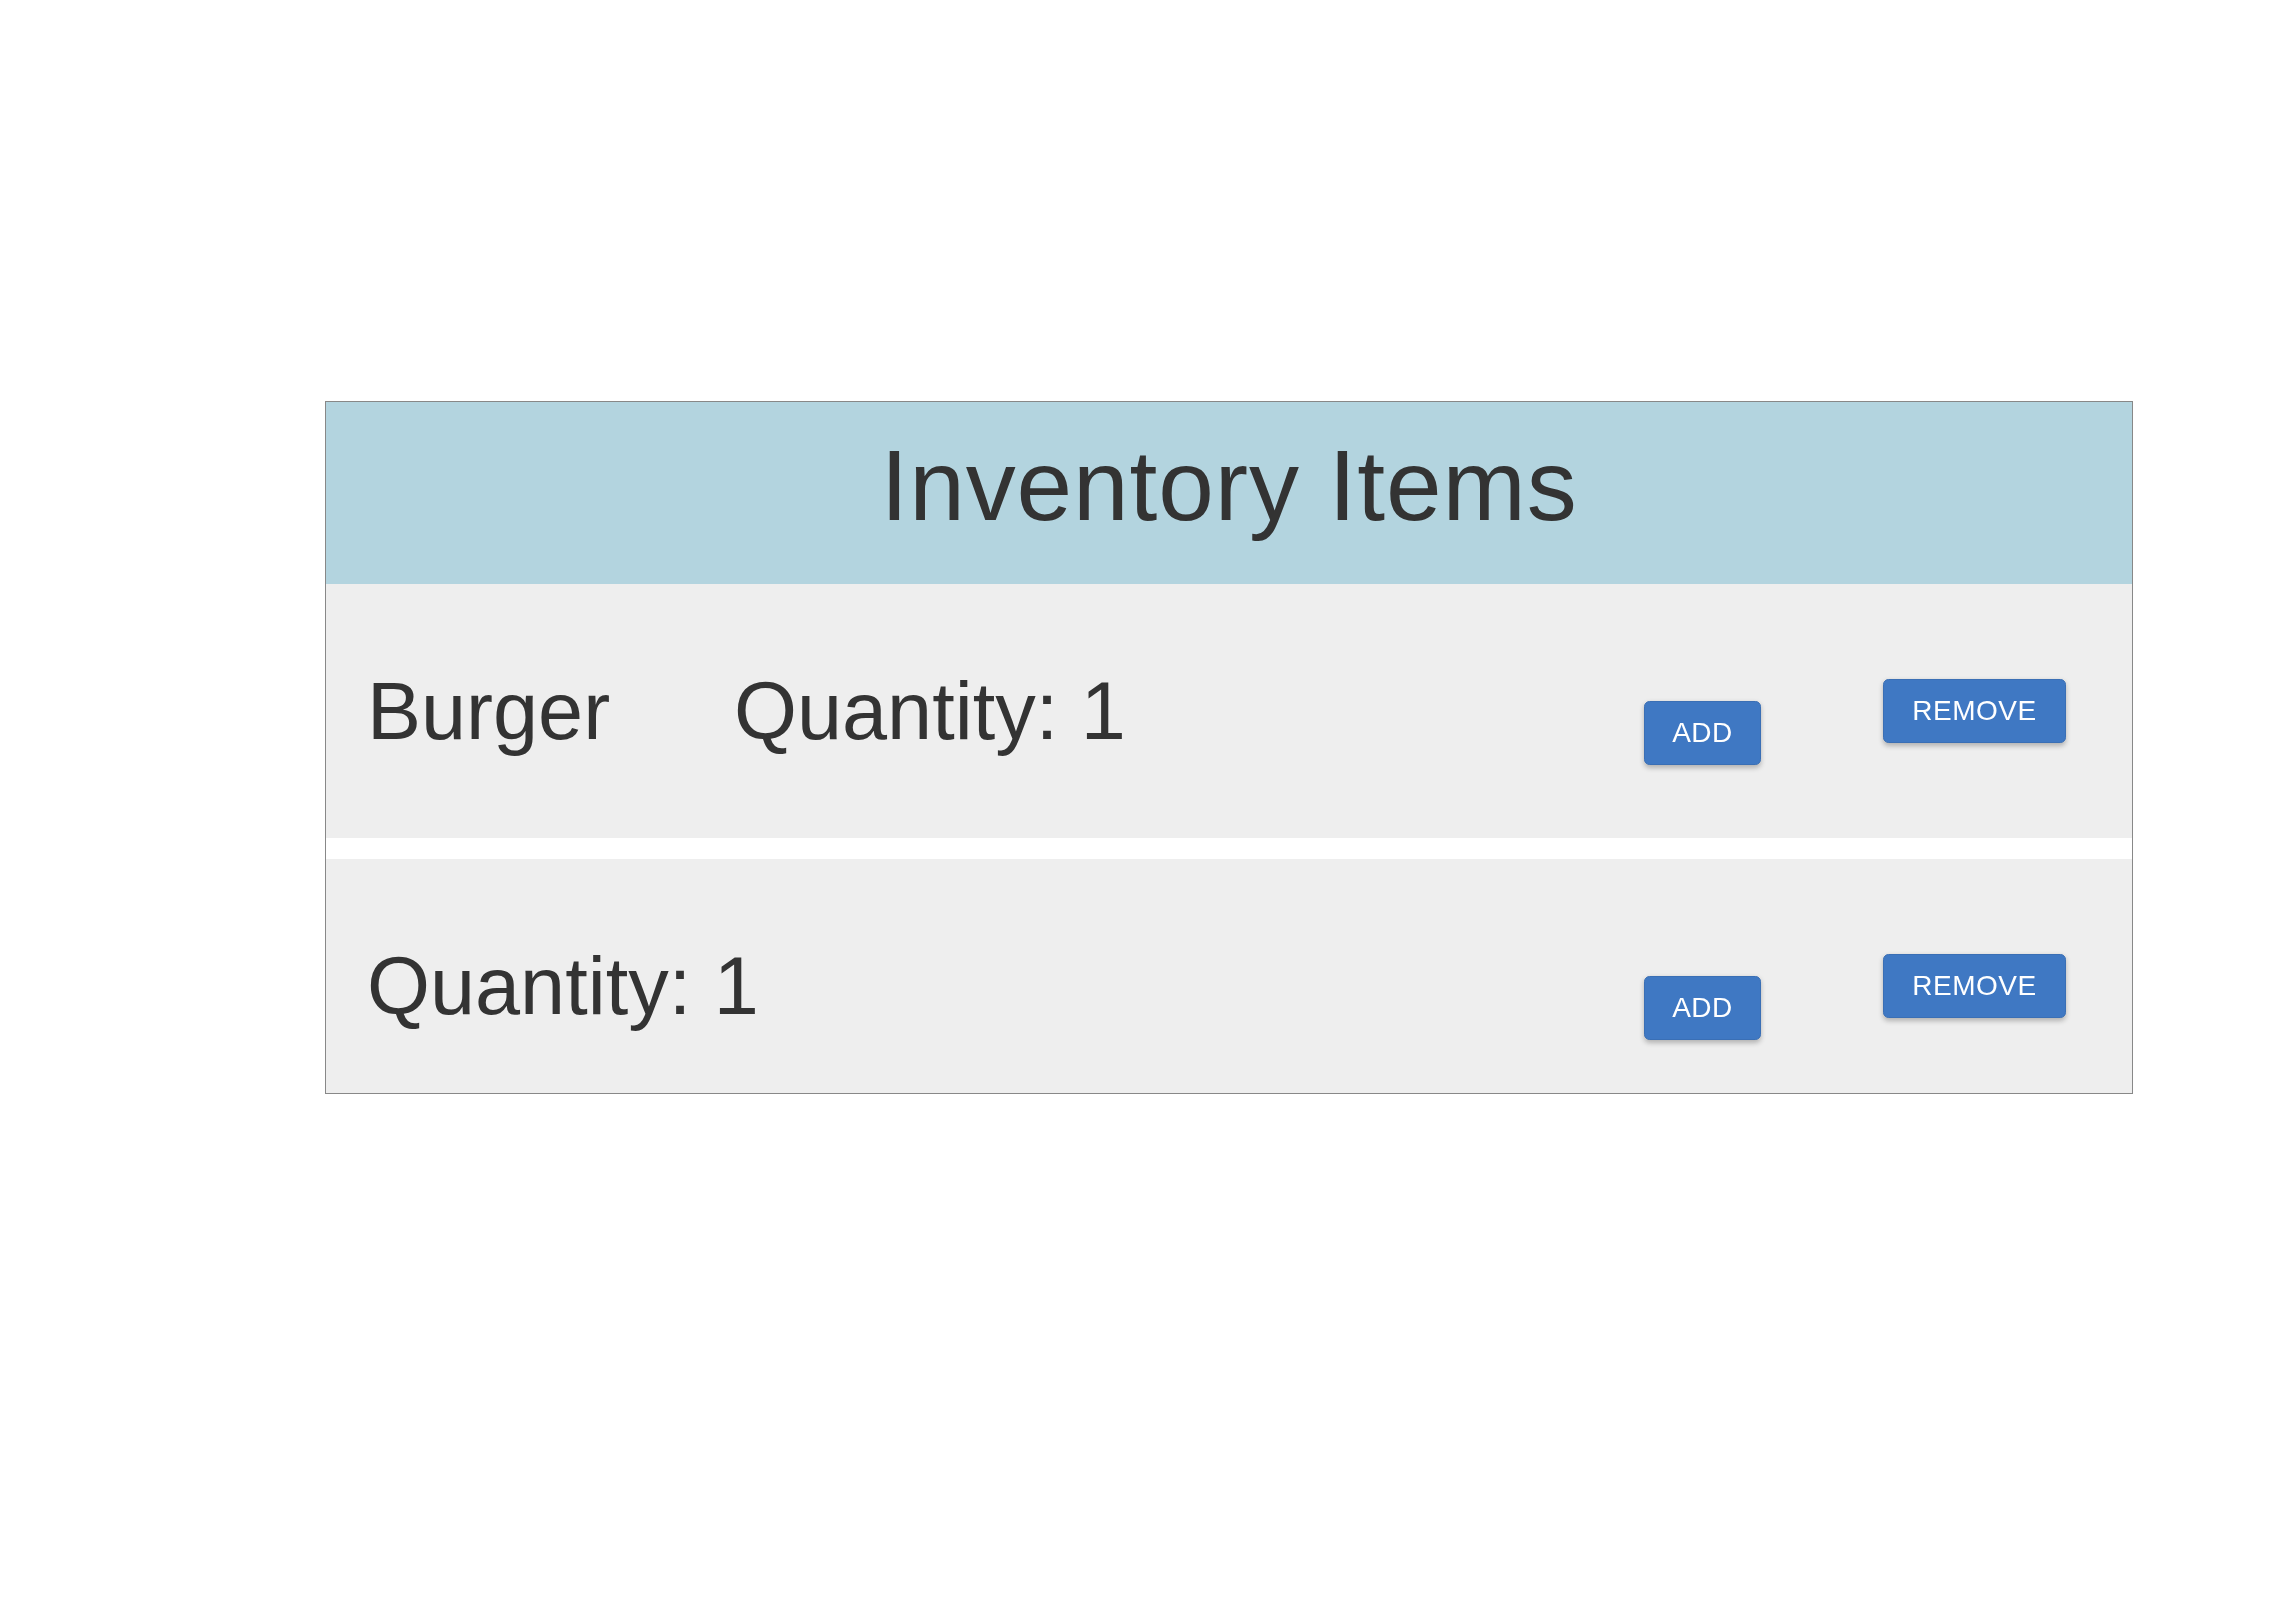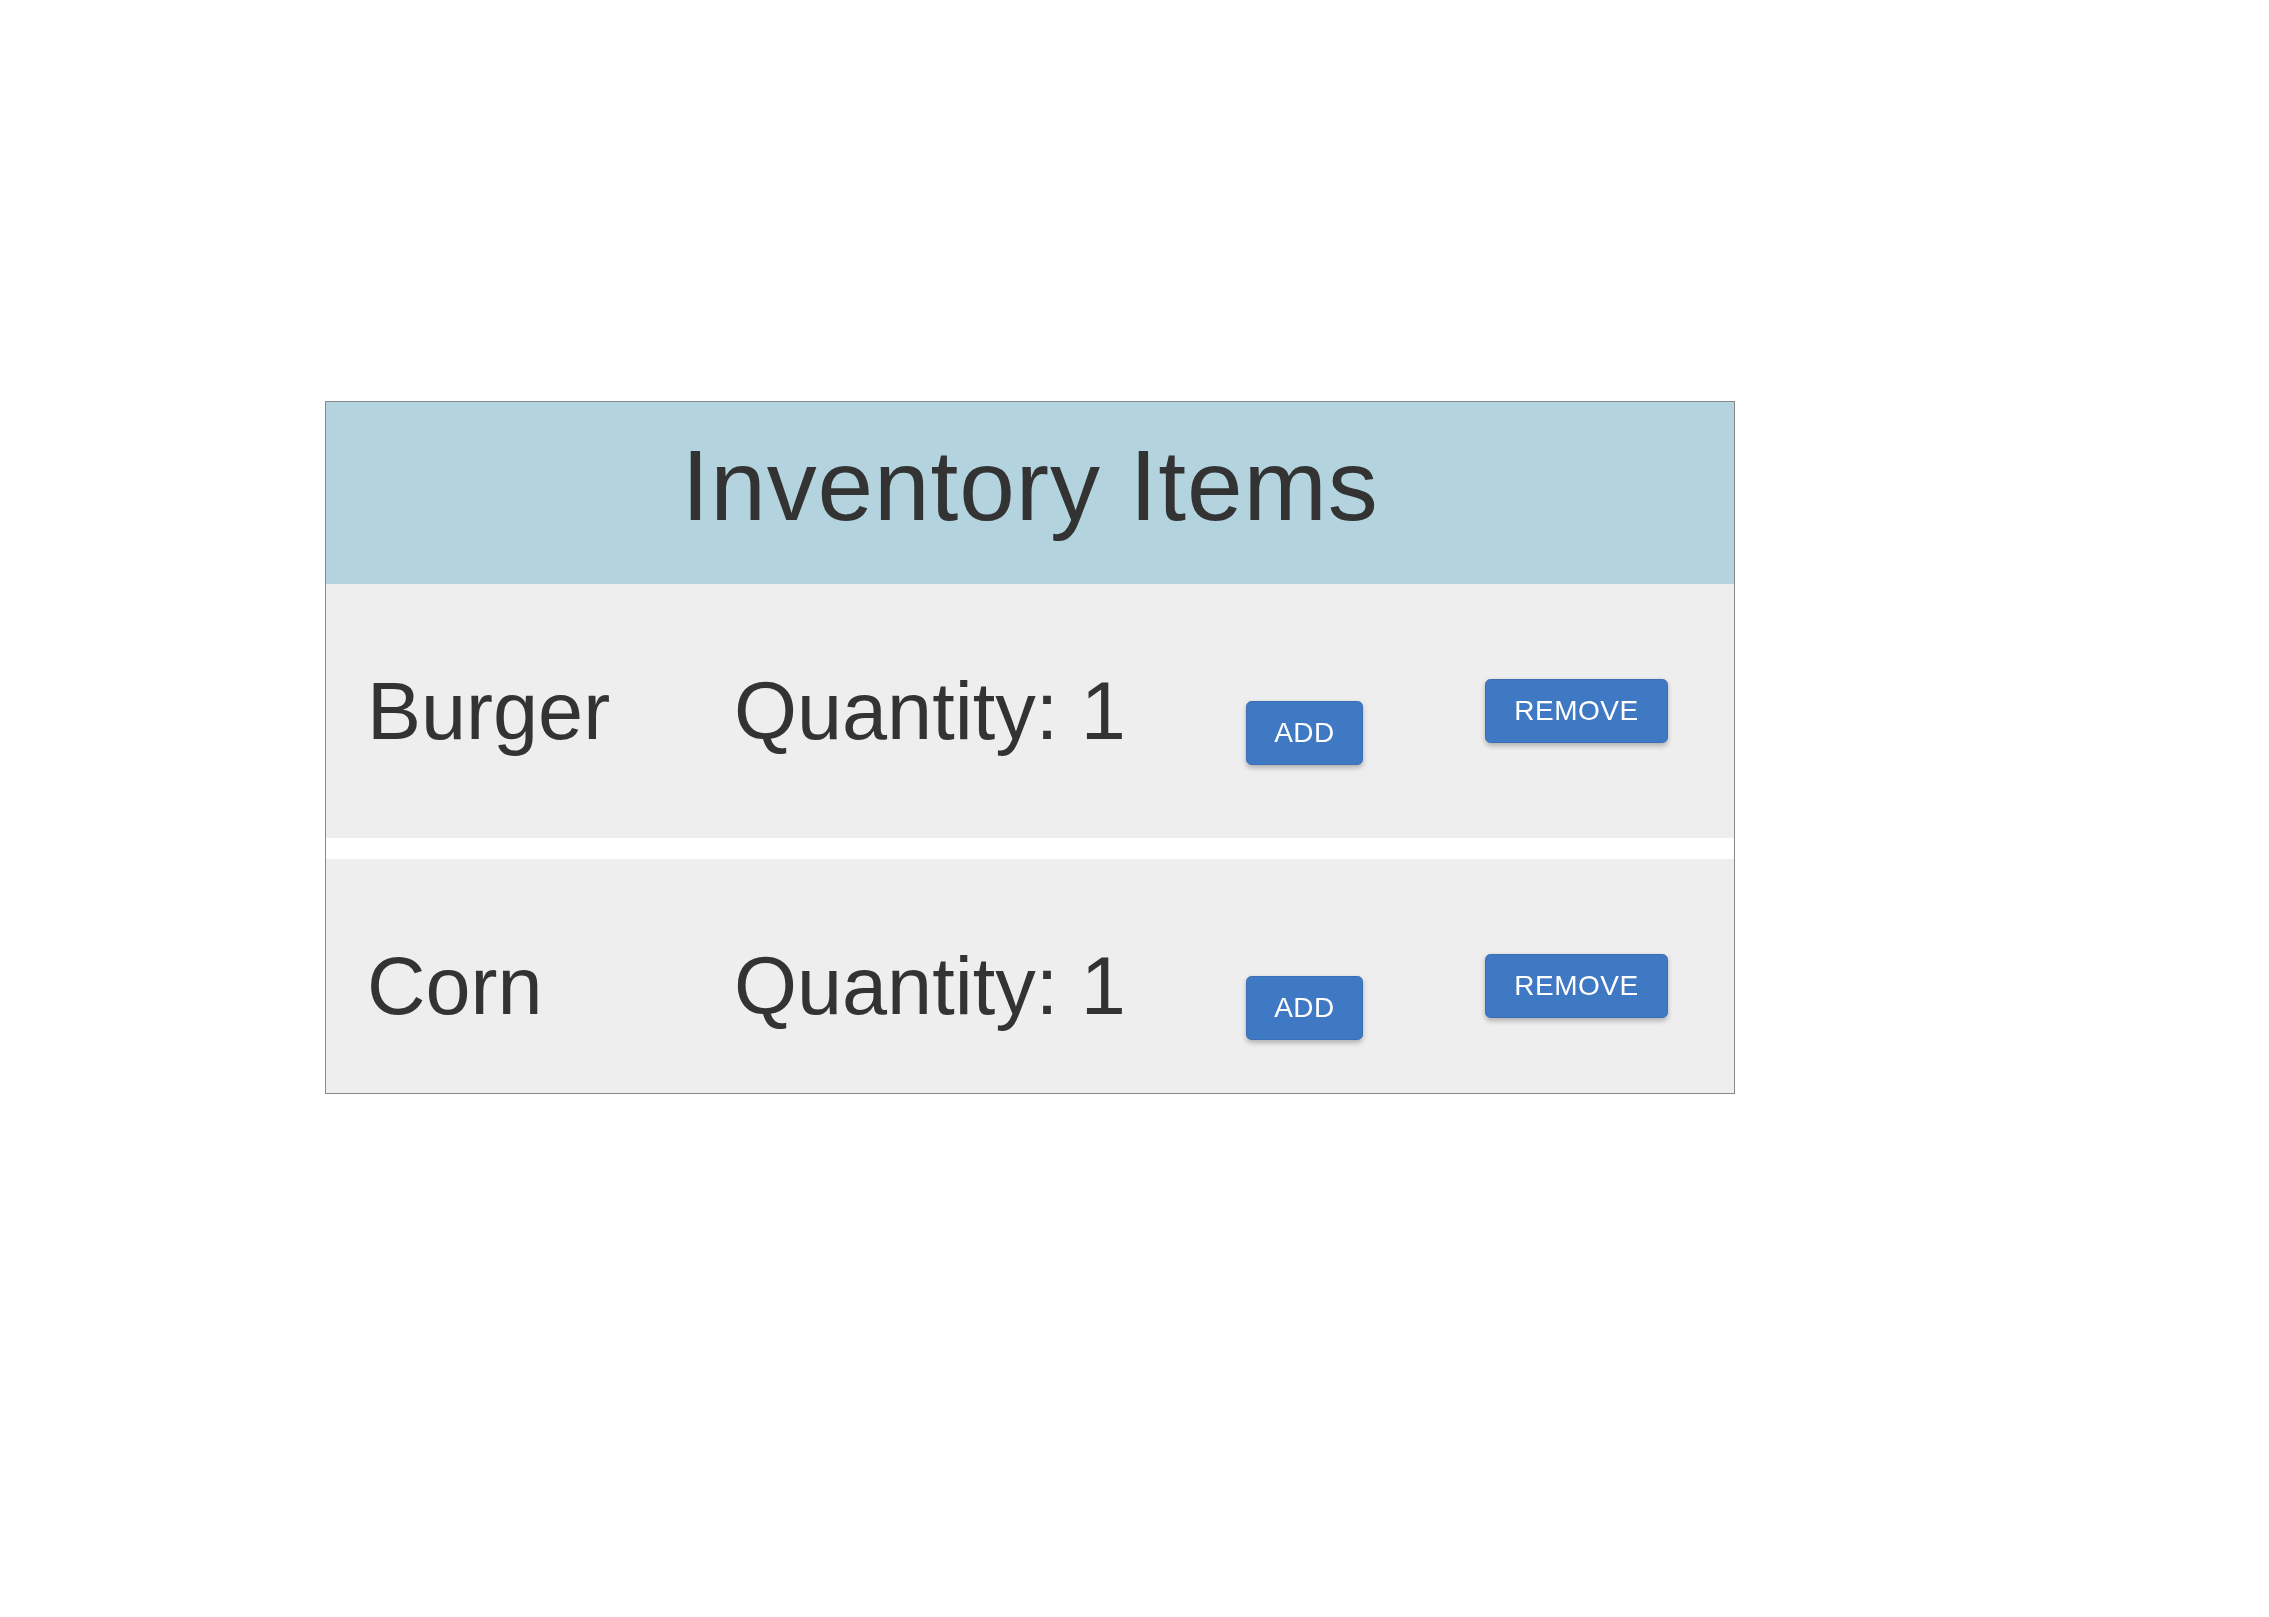--- a/index.html
+++ b/index.html
@@ -29,21 +29,21 @@
       border-radius: 5.6px;
       padding: 13px 24.5px;
       font-size: 26px;
       font-weight: 400;
       letter-spacing: 0.5px;
       cursor: pointer;
       box-shadow: 0 2.8px 5.6px rgba(0,0,0,0.25);
       text-transform: uppercase;
     }
     .panel {
-      width: 1410px;
+      width: 1808px;
       border: 0.9px solid #888888;
       background: #7dd3fc;
     }
     .panel-header {
       background: #b3d4df;
       text-align: center;
       padding: 26px 0 41px 0;
     }
     .panel-header h1 {
       font-size: 100px;
@@ -110,21 +110,20 @@
     </div>
 
     <div class="item-row">
       <div class="item-name">Burger</div>
       <div class="item-qty"><span>Quantity: </span><span>1</span></div>
       <button class="btn btn-add">ADD</button>
       <button class="btn btn-remove">REMOVE</button>
     </div>
 
     <div class="item-row">
-      <div class="item-name">Corn</div>
       <div class="item-qty"><span>Quantity: </span><span>1</span></div>
       <button class="btn btn-add">ADD</button>
       <button class="btn btn-remove">REMOVE</button>
     </div>
 
   </div>
 </div>
 
 
 </body></html>

